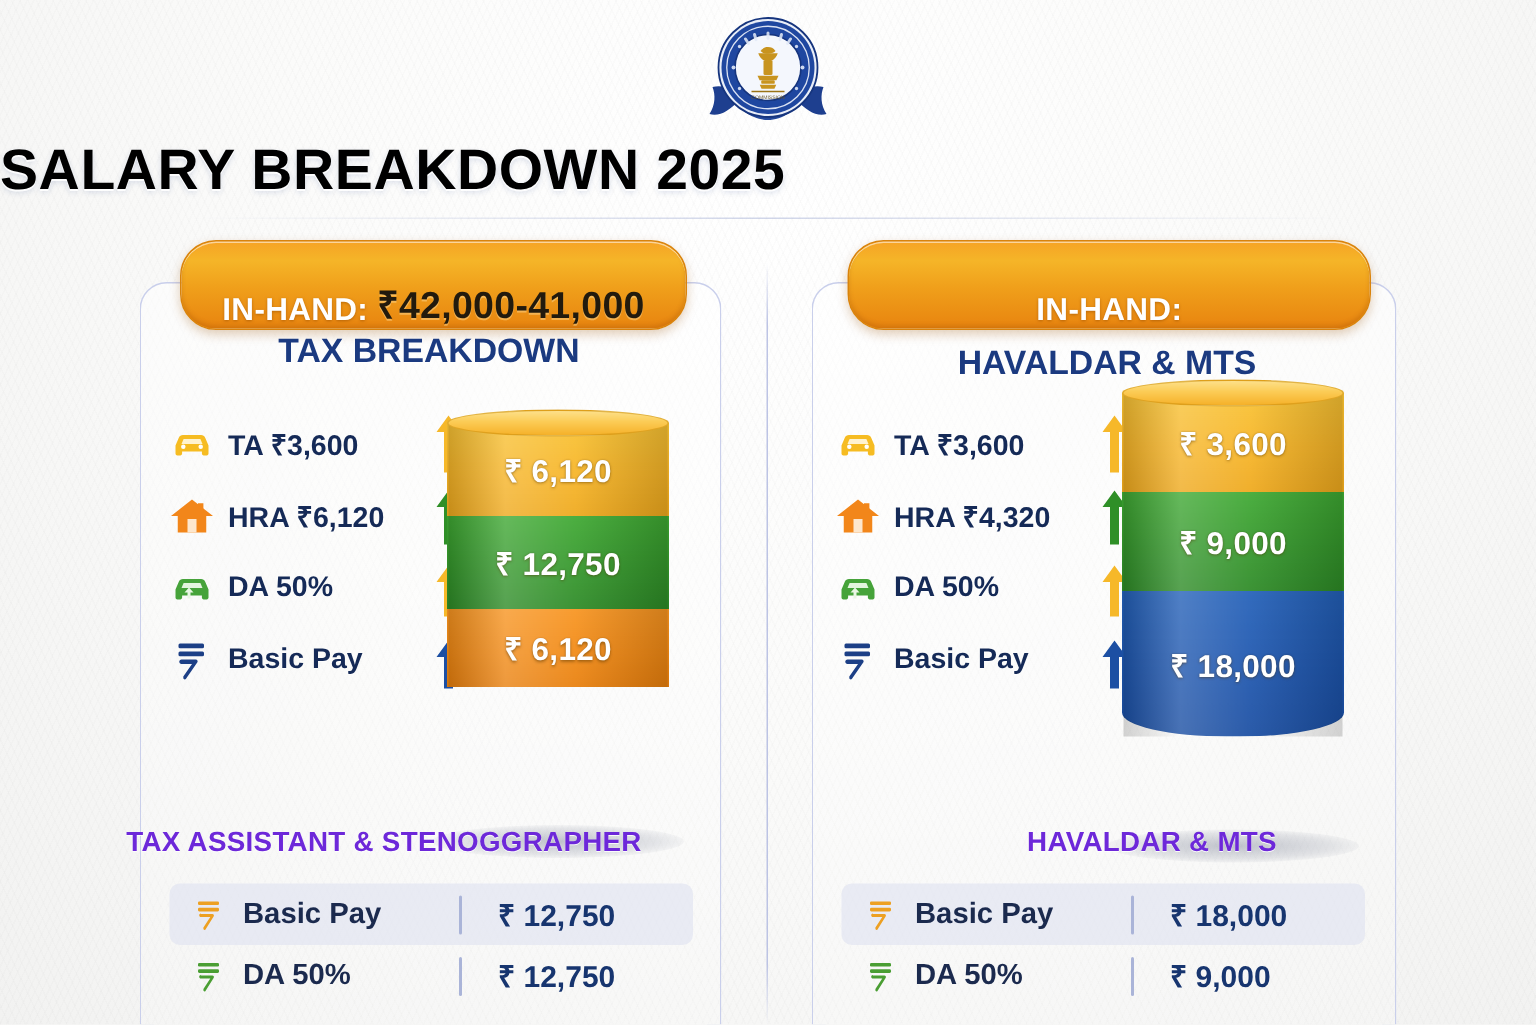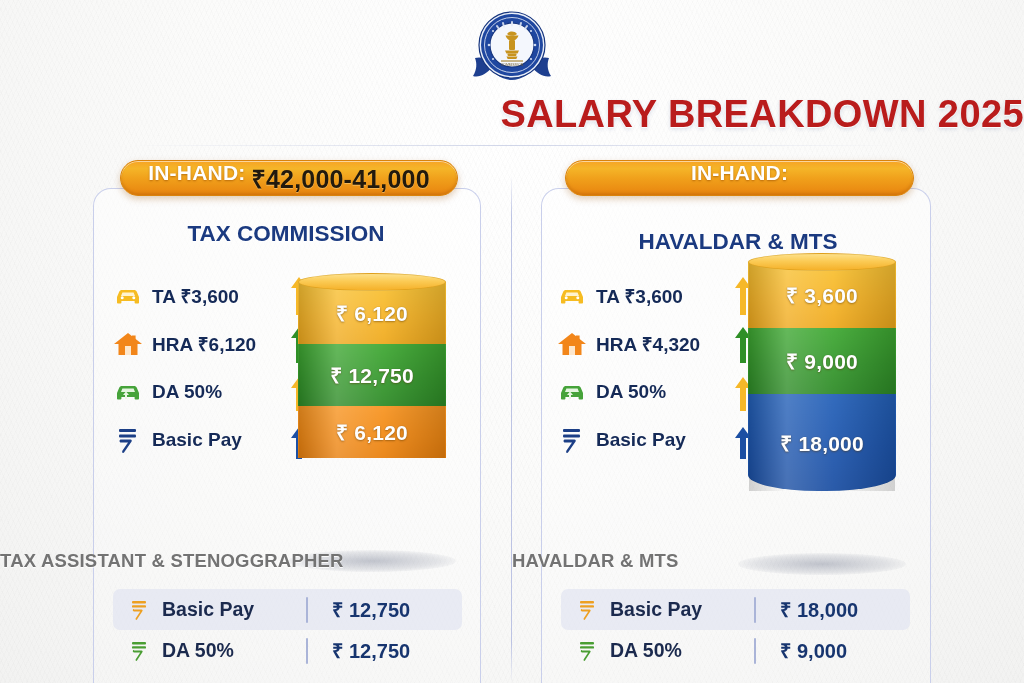--- a/index.html
+++ b/index.html
@@ -31,25 +31,25 @@
     display: flex;
     justify-content: center;
   }
   .emblem { position: relative; width: 86px; height: 78px; }
   .emblem svg { display: block; }
 
   .title {
     position: absolute;
     left: 0; right: 0;
     top: 93px;
-    text-align: right;
+    text-align: left;
     font-size: 38px;
     font-weight: bold;
     letter-spacing: 0.4px;
-    color: #b91c1c;
+    color: #000000;
     text-shadow: 0 1px 0 rgba(255,255,255,0.9), 0 2px 4px rgba(27,58,128,0.16);
   }
   .title-rule {
     position: absolute;
     left: 128px; right: 128px;
     top: 145px;
     height: 1px;
     background: linear-gradient(to right, rgba(170,180,215,0), rgba(170,180,215,0.55), rgba(170,180,215,0));
   }
 
@@ -81,27 +81,27 @@
     border-radius: 18px 18px 0 0;
     background: linear-gradient(to bottom, rgba(255,255,255,0.55), rgba(255,255,255,0.15));
   }
   .panel-left .card  { left: 93px;  right: 31px; }
   .panel-right .card { left: 29px;  right: 93px; }
 
   
   .pill {
     position: absolute;
     top: 0;
-    height: 36px;
+    height: 60px;
     border-radius: 24px;
     background: linear-gradient(to bottom, #f6a325 0%, #f5b528 22%, #f0a01b 52%, #e8840f 100%);
     box-shadow: 0 3px 7px rgba(150,80,0,0.28), inset 0 1px 0 rgba(255,255,255,0.55), inset 0 -2px 3px rgba(150,70,0,0.25);
     border: 1px solid #d9830c;
     display: flex;
-    align-items: flex-start;
+    align-items: flex-end;
     justify-content: center;
     gap: 6px;
     white-space: nowrap;
   }
   .panel-left .pill  { left: 120px; right: 54px; }
   .panel-right .pill { left: 53px;  right: 110px; }
 
   .pill-label {
     font-size: 21px;
     font-weight: bold;
@@ -212,23 +212,24 @@
     z-index: 3;
   }
   .seg-yellow { background: linear-gradient(to bottom, #f8c233 0%, #f6b426 55%, #eea81c 100%); }
   .seg-green  { background: linear-gradient(to bottom, #3ea832 0%, #34972b 55%, #2d8a26 100%); }
   .seg-orange { background: linear-gradient(to bottom, #f79420 0%, #f18914 55%, #e87f0c 100%); }
   .seg-blue   { background: linear-gradient(to bottom, #2360b8 0%, #1d55ad 55%, #1a4ea2 100%); border-radius: 0 0 70px 70px / 0 0 16px 16px; }
 
   
   .table-wrap { position: absolute; left: 0; right: 0; top: 390px; }
   .table-title {
+    text-align: center;
     font-size: 18.5px;
     font-weight: bold;
-    color: #737373;
+    color: #6d28d9;
     letter-spacing: 0.2px;
     text-shadow: 0 1px 0 rgba(255,255,255,0.85);
   }
   .table {
     margin-top: 17px;
   }
   .panel-left .table  { margin-left: 113px; margin-right: 50px; }
   .panel-right .table { margin-left: 49px;  margin-right: 114px; }
 
   .trow {
@@ -312,21 +313,21 @@
 
   <div class="panel panel-left">
     <div class="card"></div>
 
     <div class="pill">
       <span class="pill-label">IN-HAND:</span>
       <span class="pill-value">₹42,000-41,000</span>
     </div>
 
     <div class="panel-heading">
-      <div>TAX COMMISSION</div>
+      <div>TAX BREAKDOWN</div>
     </div>
 
     <div class="stage">
 
       <div class="legend">
         <div class="legend-row">
           <span class="legend-icon">
             <svg width="30" height="22" viewBox="0 0 30 22">
               <path d="M4 12 l2.2-5.2 c.5-1.2 1.5-1.8 2.8-1.8 h12 c1.3 0 2.3.6 2.8 1.8 L26 12 v5.4 c0 .7-.5 1.2-1.2 1.2 h-2 c-.7 0-1.2-.5-1.2-1.2 V16 H8.4 v1.4 c0 .7-.5 1.2-1.2 1.2 h-2 C4.5 18.6 4 18.1 4 17.4 Z" fill="#f6bc22"></path>
               <path d="M8 11 l1.4-3.4 h11.2 L22 11 Z" fill="#fff3cf"></path>

